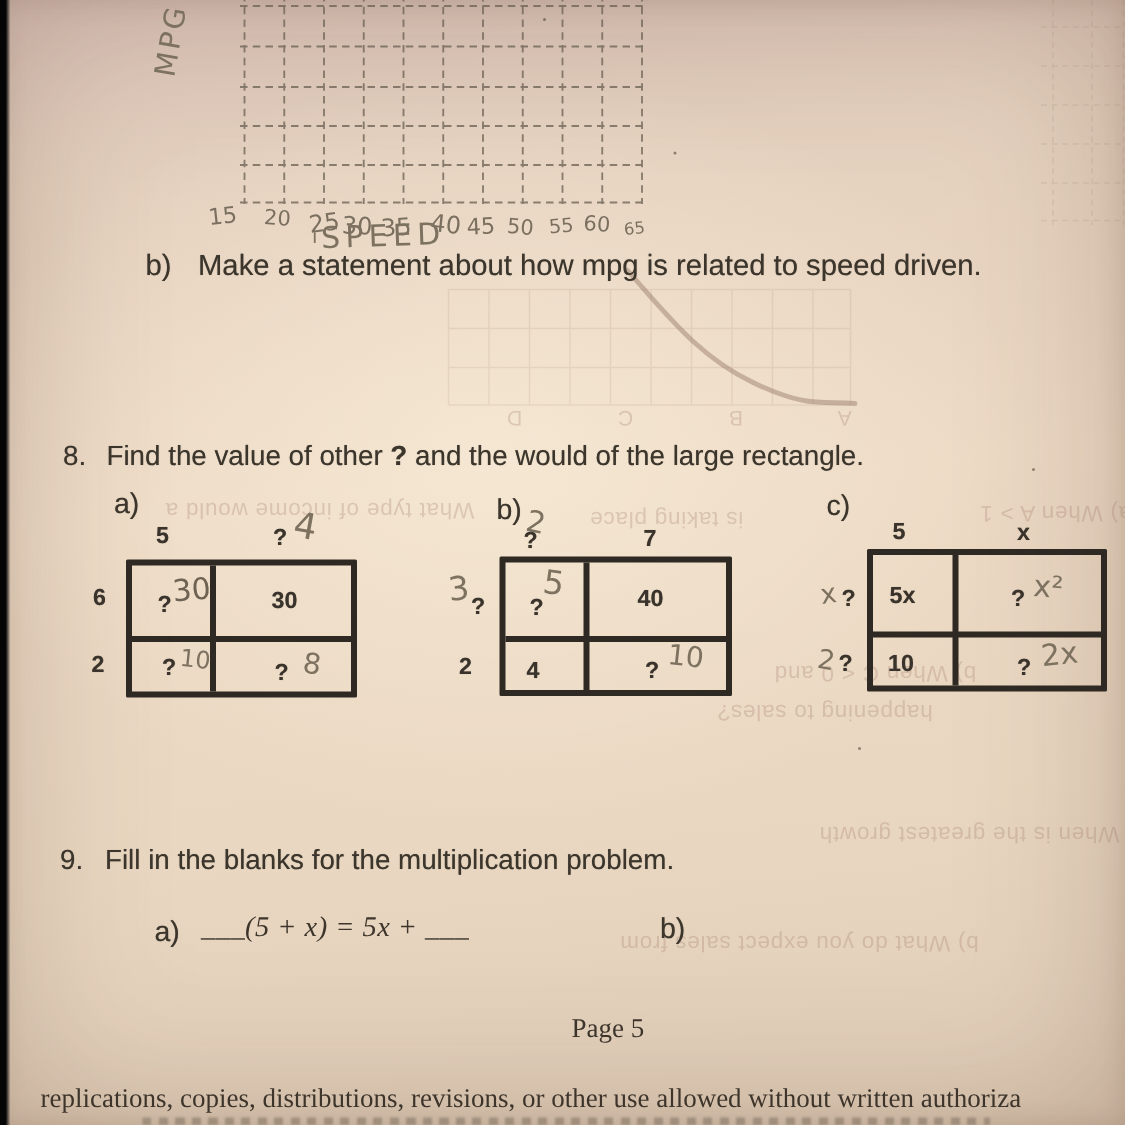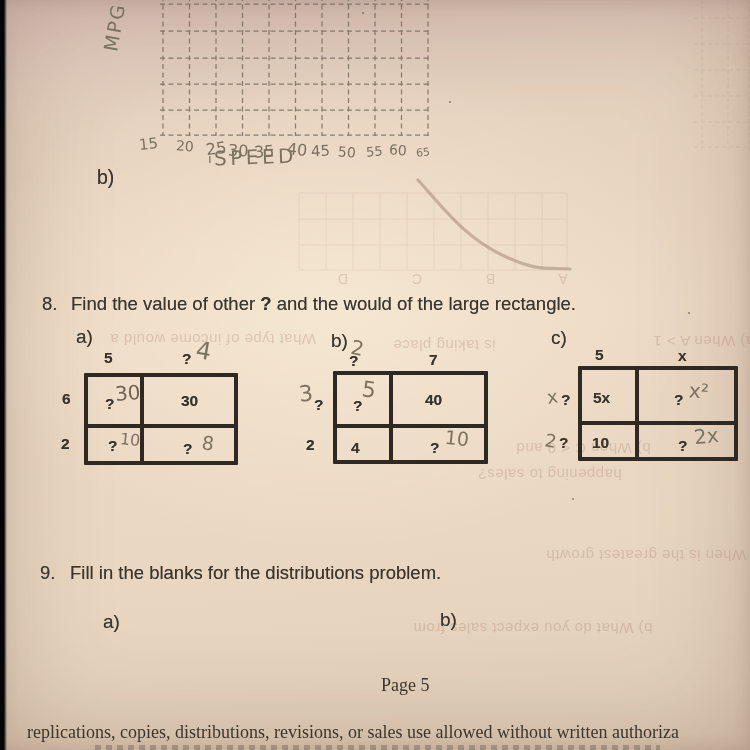--- a/index.html
+++ b/index.html
@@ -76,20 +76,21 @@
   <span class="tick" style="left:287px;top:140px;font-size:16px;transform:rotate(6deg);">40</span>
   <span class="tick" style="left:311px;top:142px;font-size:15px;transform:rotate(-3deg);">45</span>
   <span class="tick" style="left:338px;top:144px;font-size:14px;transform:rotate(5deg);">50</span>
   <span class="tick" style="left:366px;top:144px;font-size:13px;transform:rotate(-5deg);">55</span>
   <span class="tick" style="left:389px;top:142px;font-size:14px;transform:rotate(4deg);">60</span>
   <span class="tick" style="left:416px;top:146px;font-size:11px;transform:rotate(-6deg);">65</span>
   <span class="abs hand" style="left:214px;top:145px;font-size:20px;letter-spacing:3.5px;transform:rotate(-2deg);">SPEED</span>
   <span class="abs hand" style="left:208px;top:151px;font-size:13px;">ı</span>
 
   <span class="abs print stmt" style="left:97px;top:166px;">b)</span>
+  <span class="abs print stmt" style="left:132px;top:166px;">Make a statement about how mpg is related to speed driven.</span>
 
   <span class="abs print q-head" style="left:42px;top:293px;">8.</span>
   <span class="abs print q-head" style="left:71px;top:293px;">
     <span>Find the value of other </span><span style="font-weight:bold;">?</span><span> and the would of the large rectangle.</span>
   </span>
 
   <span class="abs print lbl" style="left:76px;top:326px;">a)</span>
   <span class="abs print pv" style="left:104px;top:349px;">5</span>
   <span class="abs print pv" style="left:182px;top:350px;">?</span>
   <span class="abs hand" style="left:196px;top:337px;font-size:24px;transform:rotate(10deg);">4</span>
@@ -137,26 +138,27 @@
     <div class="hdiv" style="top:51px;"></div>
   </div>
   <span class="abs print pv" style="left:593px;top:389px;">5x</span>
   <span class="abs print pv" style="left:674px;top:391px;">?</span>
   <span class="abs hand" style="left:689px;top:379px;font-size:20px;transform:rotate(4deg);">x²</span>
   <span class="abs print pv" style="left:592px;top:434px;">10</span>
   <span class="abs print pv" style="left:678px;top:437px;">?</span>
   <span class="abs hand" style="left:694px;top:424px;font-size:20px;transform:rotate(-6deg);">2x</span>
 
   <span class="abs print q-head" style="left:40px;top:562px;">9.</span>
-  <span class="abs print q-head" style="left:70px;top:562px;">Fill in the blanks for the distributions problem.</span>
+  <span class="abs print q-head" style="left:70px;top:562px;">Fill in the blanks for the multiplication problem.</span>
   <span class="abs print lbl" style="left:103px;top:611px;">a)</span>
+  <span class="abs serif eq" style="left:134px;top:608px;">___(5 + x) = 5x + ___</span>
   <span class="abs print lbl" style="left:440px;top:609px;">b)</span>
 
   <span class="abs serif" style="left:381px;top:675px;font-size:18px;">Page 5</span>
-  <span class="abs serif" style="left:27px;top:722px;font-size:18px;">replications, copies, distributions, revisions, or sales use allowed without written authoriza</span>
+  <span class="abs serif" style="left:27px;top:722px;font-size:18px;">replications, copies, distributions, revisions, or other use allowed without written authoriza</span>
   <div id="footer-partial"></div>
 
   <div class="speck" style="left:362px;top:12px;"></div>
   <div class="speck" style="left:572px;top:498px;"></div>
   <div class="speck" style="left:449px;top:101px;"></div>
   <div class="speck" style="left:688px;top:312px;"></div>
   <div id="edge-black"></div>
 </div>
 
 </body></html>

